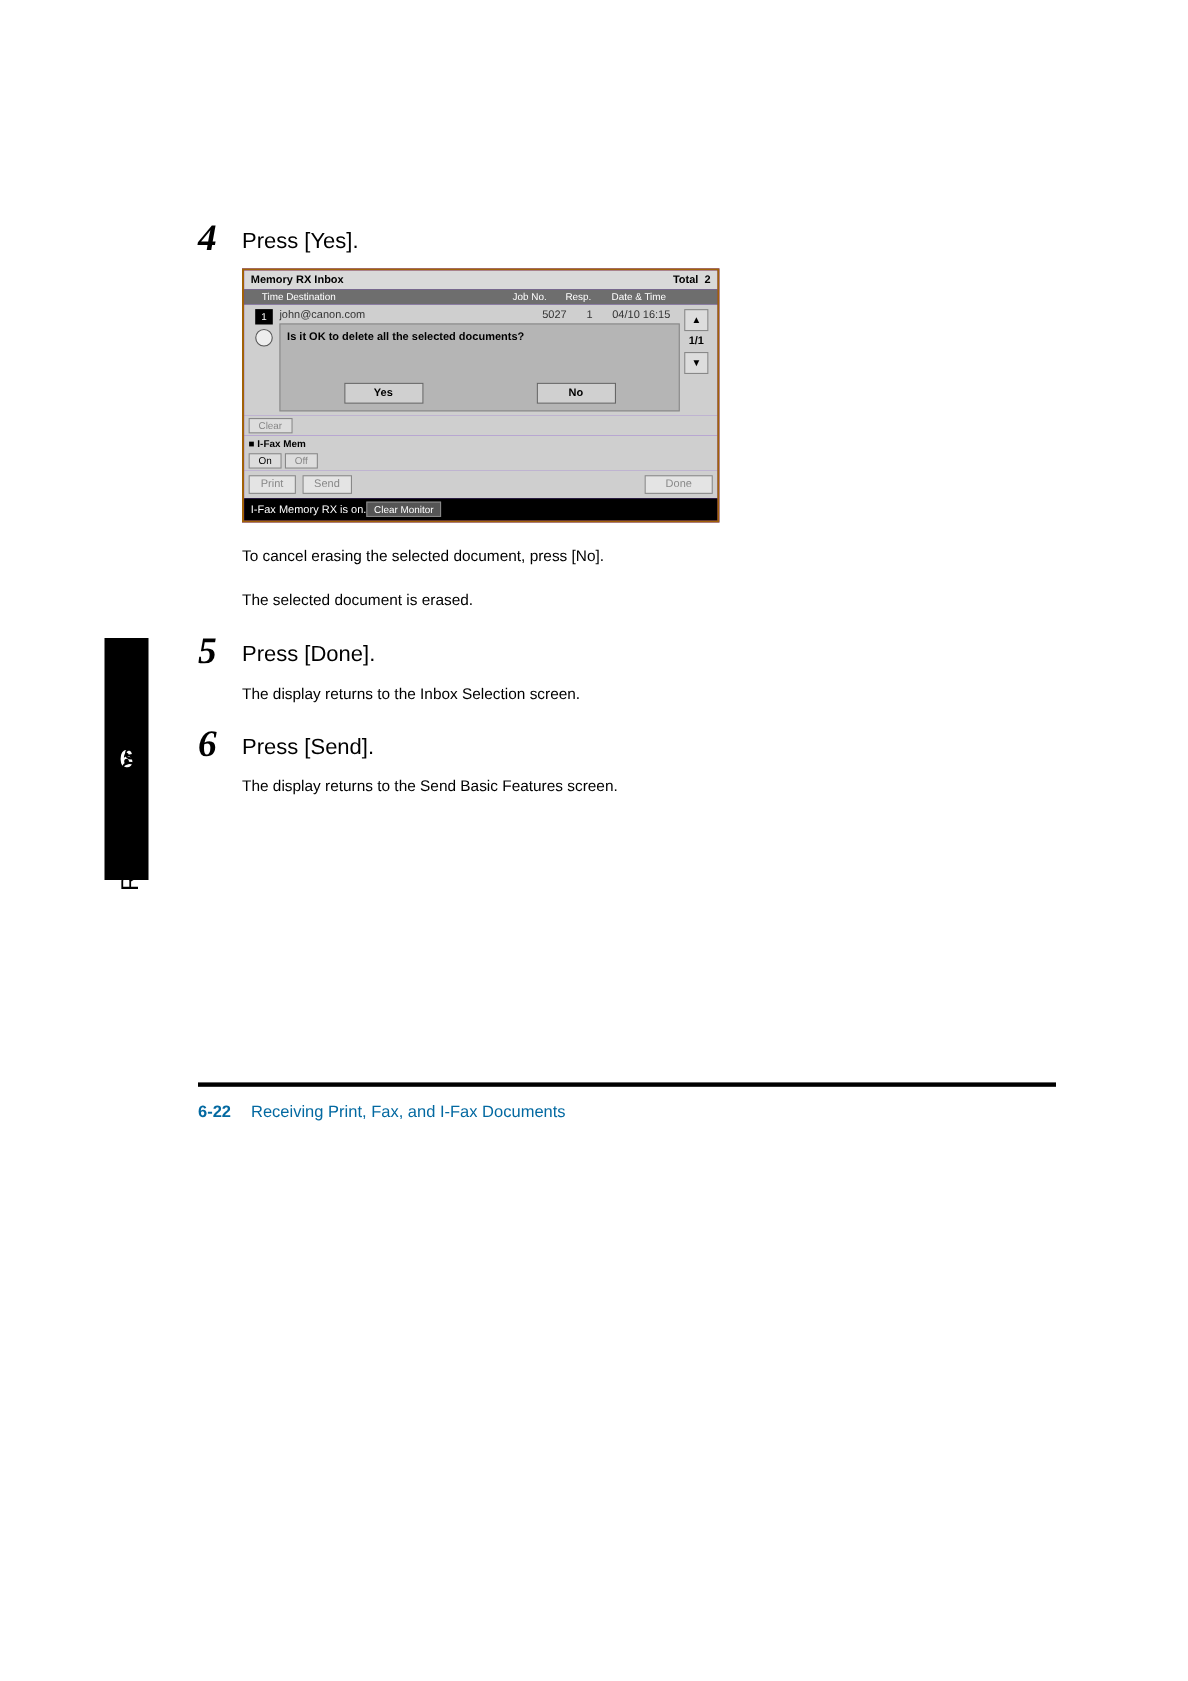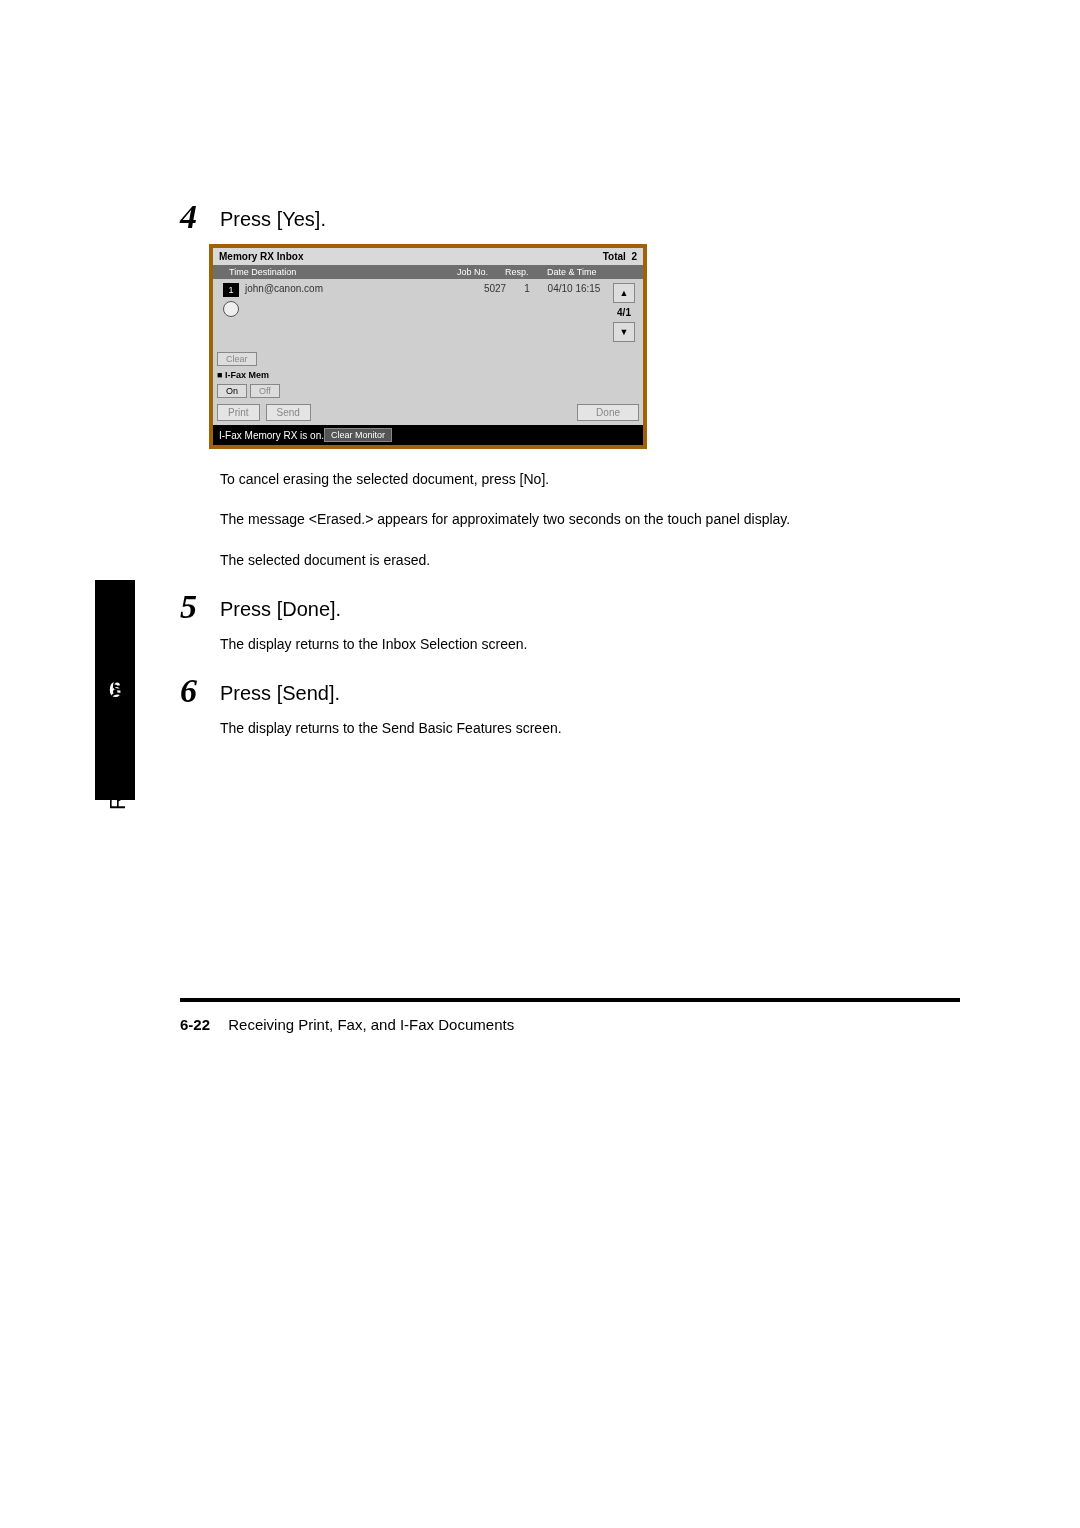--- a/index.html
+++ b/index.html
@@ -5,21 +5,21 @@
   html,body{margin:0;padding:0;background:#fff;font-family:Arial,Helvetica,sans-serif;color:#000}
   .page{width:1080px;height:1528px;position:relative;box-sizing:border-box;padding:200px 120px 80px 180px}
   .tab{position:absolute;left:95px;top:580px;width:40px;height:220px;background:#000;display:flex;align-items:center;justify-content:center}
   .tab span{color:#fff;font-size:22px;font-weight:bold}
   .sidelabel{position:absolute;left:105px;top:810px;transform:rotate(-90deg);transform-origin:left top;font-size:22px;white-space:nowrap}
   .step{display:flex;align-items:flex-start;margin-bottom:10px}
   .stepnum{font-family:"Times New Roman",serif;font-weight:bold;font-style:italic;font-size:34px;width:40px;line-height:1}
   .steptitle{font-weight:normal;font-size:20px;padding-top:8px}
   .bodytext{font-size:14px;margin:8px 0 20px 40px;line-height:1.45}
   
-  .shot{margin:10px 0 20px 29px;width:430px;border:4px solid #a16207;background:#6d28d9;font-size:10px;color:#000}
+  .shot{margin:10px 0 20px 40px;width:430px;border:2px solid #a16207;background:#6d28d9;font-size:10px;color:#000}
   .shot .bar1{display:flex;justify-content:space-between;align-items:center;background:#d9d9d9;padding:3px 6px;font-weight:bold}
   .shot .bar1 .right{font-weight:bold}
   .shot .bar2{display:flex;background:#6e6e6e;color:#fff;padding:2px 16px;font-size:9px}
   .shot .bar2 span{margin-right:8px}
   .shot .row{display:flex;align-items:flex-start;padding:4px;background:#cfcfcf}
   .shot .row .left{display:flex;flex-direction:column;align-items:center;width:28px}
   .shot .row .sq{width:16px;height:14px;background:#000;color:#fff;display:flex;align-items:center;justify-content:center;font-size:9px;margin-bottom:4px}
   .shot .row .globe{width:14px;height:14px;border:1px solid #555;border-radius:50%;background:#eee}
   .shot .row .mid{flex:1;position:relative}
   .shot .msgbox{background:#b5b5b5;border:1px solid #888;padding:6px;margin-top:2px}
@@ -32,21 +32,21 @@
   .shot .under{display:flex;align-items:center;padding:2px 4px;background:#cfcfcf;font-size:9px}
   .shot .under .lbl{font-weight:bold;margin-right:4px}
   .shot .under .tbtn{border:1px solid #888;background:#ddd;padding:1px 8px;margin-right:3px}
   .shot .under2{display:flex;justify-content:space-between;align-items:flex-start;padding:4px;background:#cfcfcf}
   .shot .under2 .l{display:flex}
   .shot .under2 .l .tbtn{border:1px solid #888;background:#e4e4e4;padding:2px 10px;margin-right:6px;color:#888;font-size:10px}
   .shot .under2 .done{border:1px solid #888;background:#e4e4e4;padding:2px 18px;color:#888;font-size:10px}
   .shot .footer{display:flex;justify-content:flex-start;align-items:center;background:#000;color:#fff;padding:3px 6px;font-size:10px}
   .shot .footer .sys{background:#555;border:1px solid #888;color:#fff;padding:1px 6px;font-size:9px}
   .hr{border:none;border-top:4px solid #000;margin:260px 0 14px 0}
-  .ftr{font-size:15px;color:#000000}
+  .ftr{font-size:15px;color:#0369a1}
   .ftr b{font-weight:bold;margin-right:14px}
   .jobhdr{display:flex;font-size:9px;color:#fff}
   .jobhdr span{display:inline-block}
 </style>
 </head>
 <body>
 
 <div class="page">
 
   <div class="tab">
@@ -77,24 +77,31 @@
         <div class="sq">1</div>
         <div class="globe"></div>
       </div>
       <div class="mid">
         <div style="display:flex;font-size:10px;color:#333">
           <span style="flex:1">john@canon.com</span>
           <span style="width:40px;text-align:center">5027</span>
           <span style="width:24px;text-align:center">1</span>
           <span style="width:70px;text-align:center">04/10 16:15</span>
         </div>
+        <div class="msgbox">
+          <div class="q">Is it OK to delete all the selected documents?</div>
+          <div class="btns">
+            <div class="btn">Yes</div>
+            <div class="btn">No</div>
+          </div>
+        </div>
       </div>
       <div class="rcol">
         <div class="ab">▲</div>
-        <div class="pg">4/1</div>
+        <div class="pg">1/1</div>
         <div class="ab">▼</div>
       </div>
     </div>
     <div class="under">
       <div class="tbtn" style="color:#888">Clear</div>
     </div>
     <div class="under">
       <span class="lbl">■ I-Fax Mem</span>
     </div>
     <div class="under">
@@ -108,21 +115,20 @@
       </div>
       <div class="done">Done</div>
     </div>
     <div class="footer">
       <span>I-Fax Memory RX is on.</span>
       <span class="sys">Clear Monitor</span>
     </div>
   </div>
 
   <div class="bodytext">To cancel erasing the selected document, press [No].</div>
-  <div class="bodytext">The message &lt;Erased.&gt; appears for approximately two seconds on the touch panel display.</div>
   <div class="bodytext">The selected document is erased.</div>
 
   <div class="step">
     <div class="stepnum">5</div>
     <div class="steptitle">Press [Done].</div>
   </div>
   <div class="bodytext">The display returns to the Inbox Selection screen.</div>
 
   <div class="step">
     <div class="stepnum">6</div>

